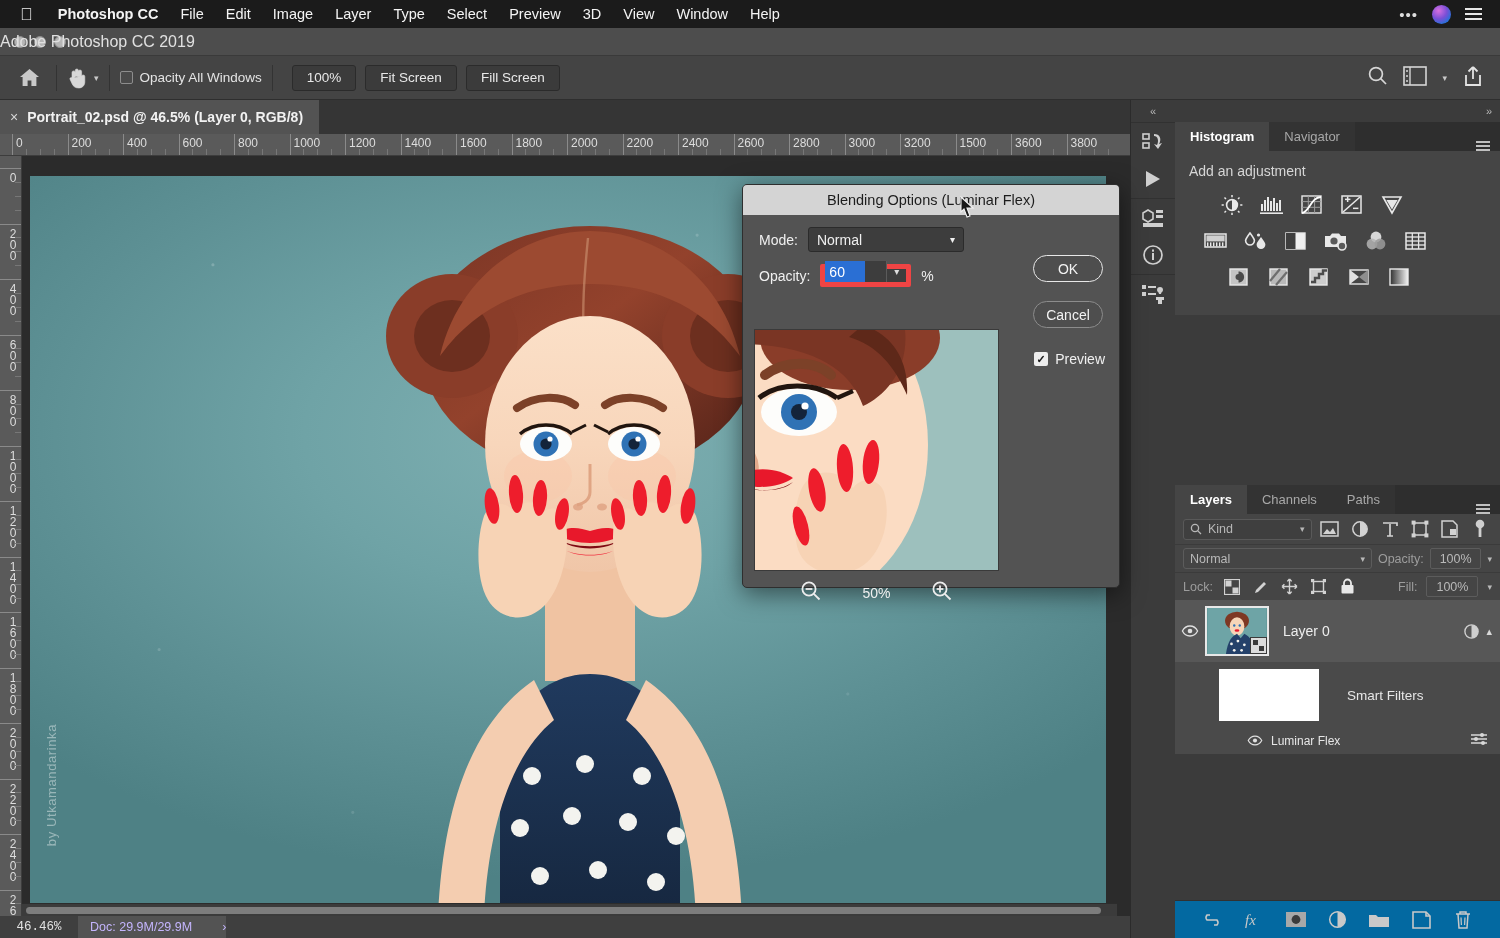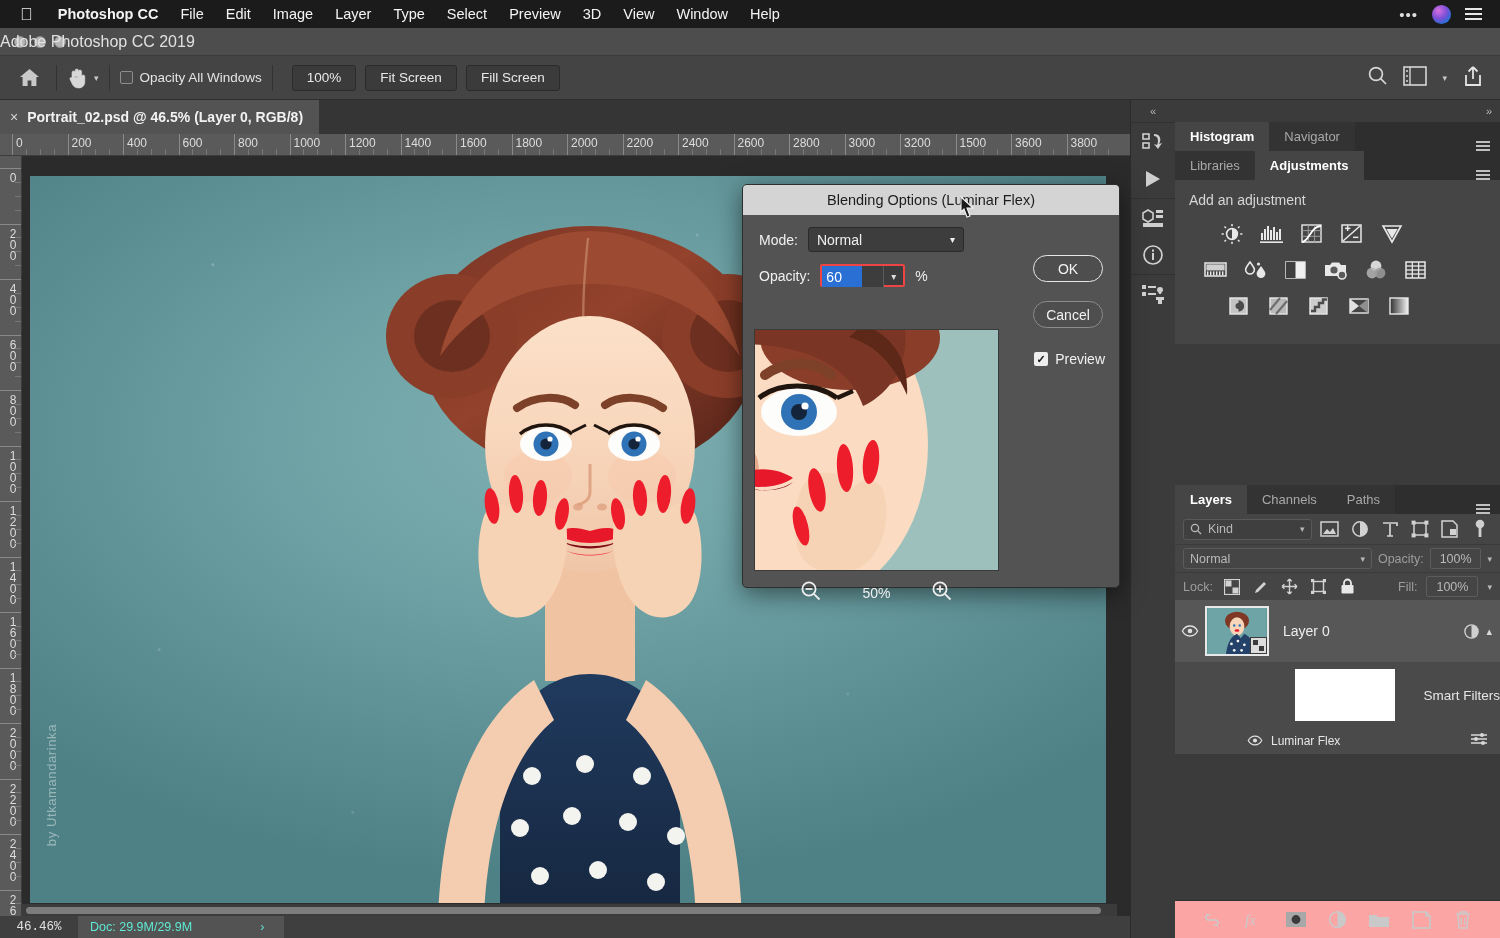--- a/index.html
+++ b/index.html
@@ -161,21 +161,21 @@
 
   
   .statusbar {
     position: absolute; left: 0; bottom: 0; width: 1130px; height: 22px;
     background: #3f3f3f; display: flex; align-items: center;
     color: #e2e2e2; font-size: 12.5px;
   }
   .statusbar .zoomv { width: 78px; text-align: center; font-family: Liberation Mono, monospace; }
   .statusbar .docv {
     background: #535353; height: 22px; display: flex; align-items: center;
-    padding: 0 20px 0 12px; gap: 68px; color: #5eead4;
+    padding: 0 0 0 12px; gap: 30px; color: #c4b5fd;
   }
 
   
   .minidock {
     position: absolute; top: 100px; left: 1130px; width: 45px; height: 838px;
     background: #3b3b3b; border-left: 1px solid #2b2b2b;
   }
   .md-collapse { height: 22px; display: flex; align-items: center; justify-content: center; color: #b9b9b9; font-size: 11px; }
   .md-group { border-top: 1px solid #313131; padding: 6px 0; display: flex; flex-direction: column; align-items: center; gap: 11px; }
   .md-group .ic { width: 30px; height: 26px; display: flex; align-items: center; justify-content: center; }
@@ -242,29 +242,29 @@
   .lrow { display: flex; align-items: center; height: 62px; position: relative; }
   .lrow.sel { background: #575757; }
   .eye { width: 30px; display: flex; justify-content: center; }
   .thumb-l {
     width: 64px; height: 50px; background: #5f9496; border: 2px solid #e8e8e8;
     position: relative; overflow: hidden; flex-shrink: 0;
   }
   .lname { color: #eee; font-size: 14px; margin-left: 14px; }
   .lright { margin-left: auto; display: flex; align-items: center; gap: 6px; padding-right: 8px; }
 
-  .srow { display: flex; align-items: center; height: 66px; background: #4a4a4a; justify-content: flex-end; }
+  .srow { display: flex; align-items: center; height: 66px; background: #4a4a4a; }
   .srow .mask { width: 100px; height: 52px; background: #fff; margin-left: 44px; }
   .srow .sname { color: #e6e6e6; font-size: 13.5px; margin-left: 28px; }
   .frow { display: flex; align-items: center; height: 26px; background: #4a4a4a; padding-left: 72px; gap: 8px; }
   .frow .fname { color: #e6e6e6; font-size: 12px; }
 
   .lfooter {
     position: absolute; bottom: 0; left: 0; width: 325px; height: 38px;
-    background: #fca5a5; border-top: 1px solid #313131;
+    background: #0369a1; border-top: 1px solid #313131;
     display: flex; align-items: center; justify-content: space-around; padding: 0 16px;
   }
   .lfooter .ic { width: 26px; height: 24px; display: flex; align-items: center; justify-content: center; }
 
   
   .dialog {
     position: absolute; left: 742px; top: 184px; width: 378px; height: 404px;
     background: #535353; border: 1px solid #2e2e2e; border-radius: 5px;
     box-shadow: 0 6px 24px rgba(0,0,0,.5);
   }
@@ -276,22 +276,22 @@
   .dlg-body { padding: 12px 16px; position: relative; }
   .drow { display: flex; align-items: center; gap: 10px; margin-bottom: 12px; }
   .dlabel { color: #f0f0f0; font-size: 14px; }
   .dsel {
     width: 156px; height: 25px; background: #3d3d3d; border: 1px solid #2b2b2b;
     border-radius: 3px; display: flex; align-items: center; padding: 0 8px;
     color: #f0f0f0; font-size: 14px;
   }
   .dsel .cv { margin-left: auto; font-size: 10px; }
   .opfield {
-    display: flex; align-items: flex-start; height: 23px;
-    border: 2px solid #ef4444; background: #3d3d3d; border-radius: 2px;
+    display: flex; align-items: flex-end; height: 23px;
+    border: 5px solid #ef4444; background: #3d3d3d; border-radius: 2px;
   }
   .opfield .v {
     width: 40px; height: 21px; background: #2a6fd4; color: #fff;
     display: flex; align-items: center; padding-left: 4px; font-size: 14px;
   }
   .opfield .pad { width: 21px; height: 21px; background: #3d3d3d; }
   .opfield .cv {
     width: 20px; height: 21px; display: flex; align-items: center; justify-content: center;
     color: #ddd; font-size: 10px; border-left: 1px solid #5b5b5b;
   }
@@ -723,29 +723,20 @@
     <div class="tabrow">
       <div class="ptab active">Histogram</div>
       <div class="ptab">Navigator</div>
       <span class="pmenu">
           <i></i>
           <i></i>
           <i></i>
         </span>
     </div>
 
-    <div class="tabrow">
-      <div class="ptab">Libraries</div>
-      <div class="ptab active">Adjustments</div>
-      <span class="pmenu">
-          <i></i>
-          <i></i>
-          <i></i>
-        </span>
-    </div>
 
     <div class="adjbody">
       <div class="adjtitle">Add an adjustment</div>
       <div class="adjrow">
         <span class="adjicon">
           <svg width="24" height="22" viewBox="0 0 24 22">
               <circle cx="12" cy="11" r="5.4" fill="none" stroke="#e8e8e8" stroke-width="1.6"></circle>
               <path d="M12 5.6a5.4 5.4 0 010 10.8z" fill="#e8e8e8"></path>
               <g stroke="#e8e8e8" stroke-width="1.5">
                 <line x1="12" y1="1" x2="12" y2="3.2"></line>

